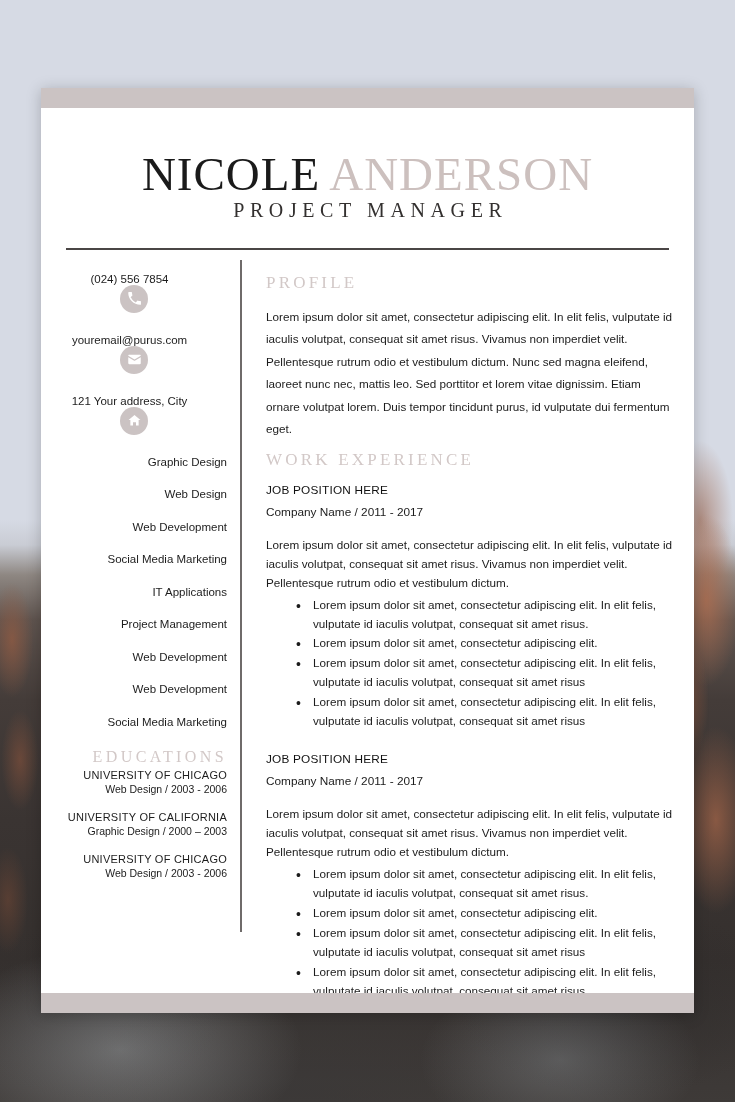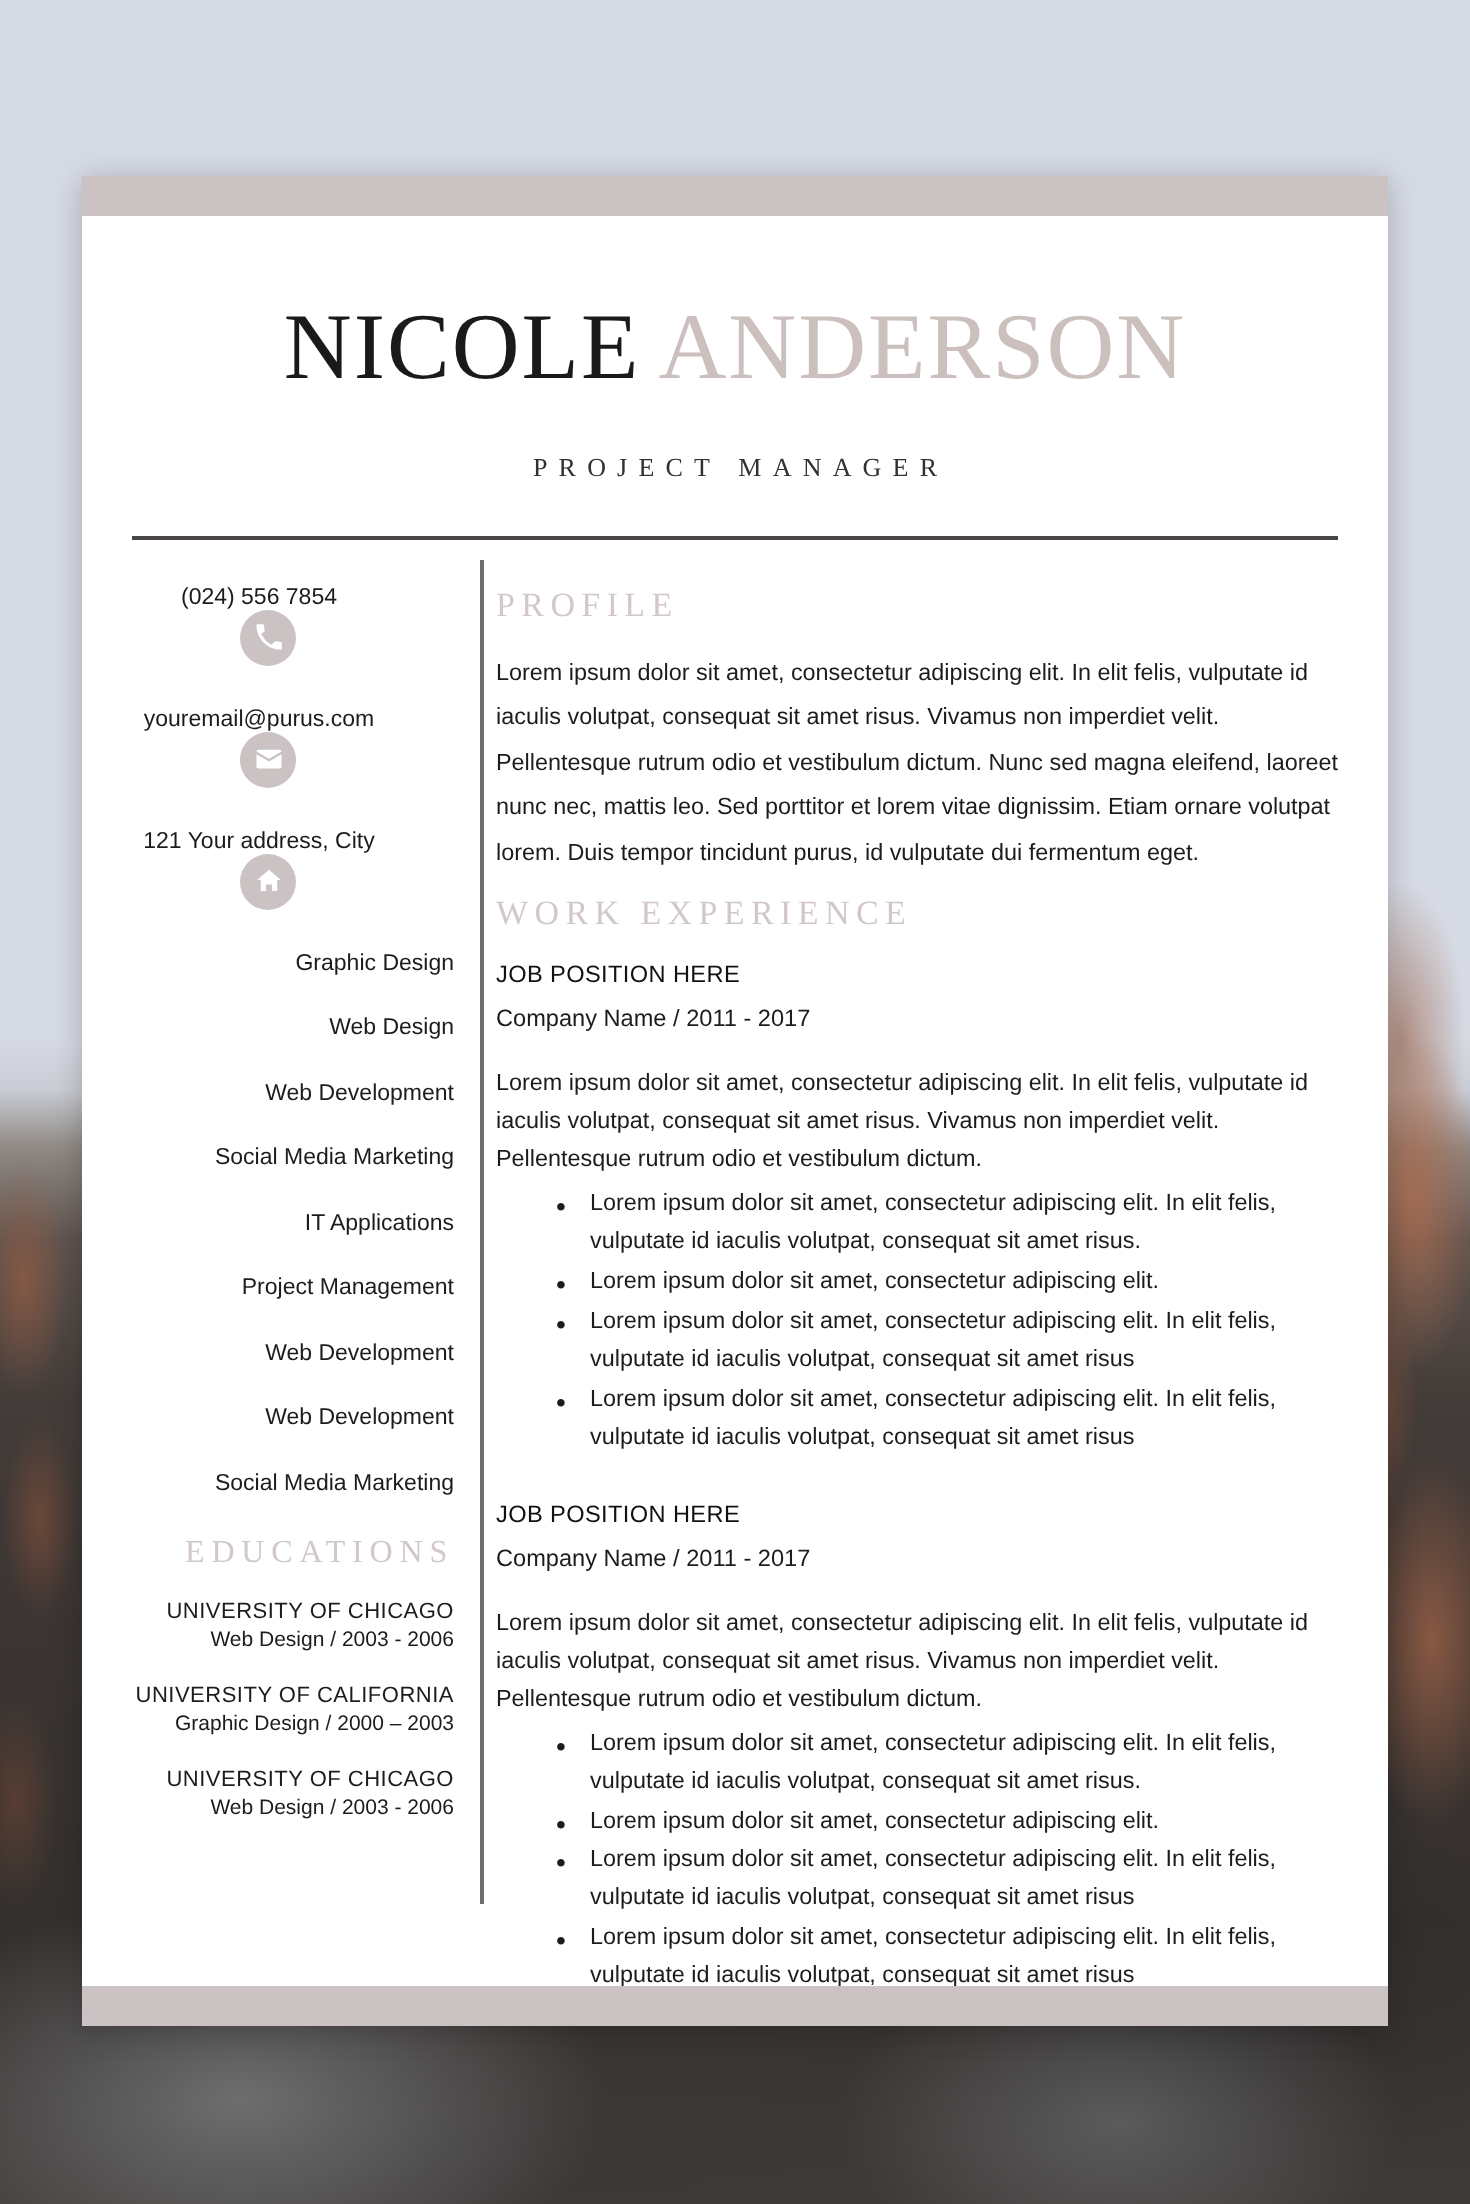--- a/index.html
+++ b/index.html
@@ -91,24 +91,24 @@
     font-family: "Liberation Serif", serif;
     font-size: 47px;
     line-height: 1.04;
     letter-spacing: 1px;
     white-space: nowrap;
   }
   #full-name .fn { color: #1a1a1a; }
   #full-name .ln { color: #ccc0be; margin-left: 9px; }
   #job-title {
     font-family: "Liberation Serif", serif;
-    font-size: 13px;
+    font-size: 20px;
     letter-spacing: 5.6px;
     color: #33302f;
-    margin-top: 27px;
+    margin-top: 0;
     text-indent: 5.6px;
   }
   #header-rule {
     height: 2px;
     background: #4a4645;
     margin: 26px 25px 0 25px;
   }
 
   
   #body-columns {
@@ -166,40 +166,40 @@
     margin: 19px 0 14px 0;
   }
   .skill-item {
     font-size: 11.5px;
     color: #1c1c1c;
     margin-bottom: 20.5px;
     white-space: nowrap;
   }
   #educations-heading {
     margin-top: 12px;
-    margin-bottom: 14px;
+    margin-bottom: 3px;
   }
   .edu-entry { margin-bottom: 16px; }
   .edu-school {
     font-size: 11px;
     color: #1c1c1c;
     letter-spacing: 0.25px;
     white-space: nowrap;
   }
   .edu-detail {
     font-size: 10.5px;
     color: #1c1c1c;
     margin-top: 2px;
     white-space: nowrap;
   }
 
   
   #right-column {
     flex: 1;
-    padding-left: 8px;
+    padding-left: 26px;
     padding-right: 17px;
     box-sizing: border-box;
   }
   .main-heading {
     font-family: "Liberation Serif", serif;
     font-size: 17px;
     letter-spacing: 3.2px;
     color: #d2c8c7;
     margin-bottom: 13px;
   }

